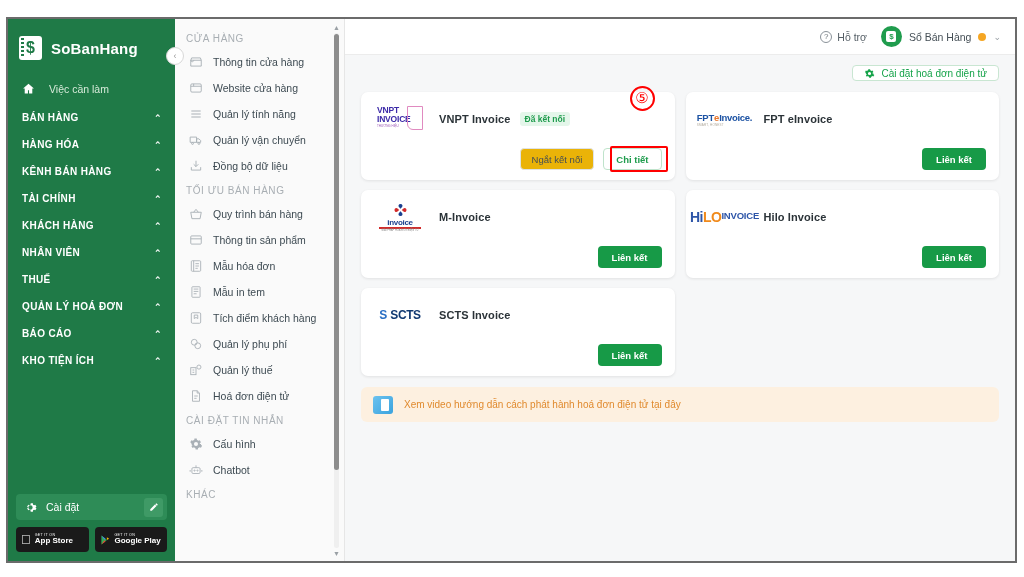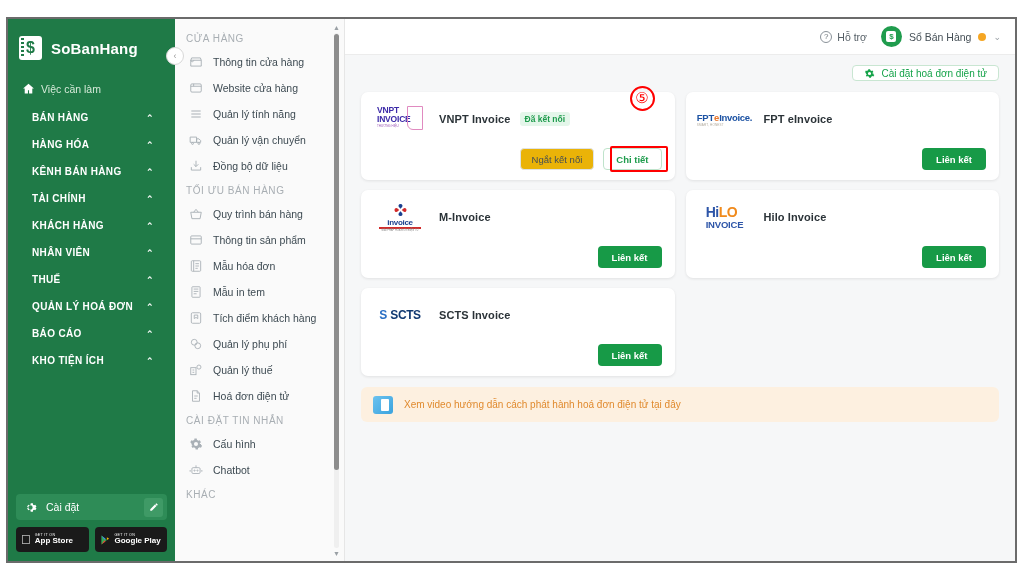--- a/index.html
+++ b/index.html
@@ -59,32 +59,31 @@
     right: -9px; top: 28px;
     width: 18px; height: 18px;
     border-radius: 50%;
     background: #ffffff;
     border: 1px solid #d8d8d8;
     display: flex; align-items: center; justify-content: center;
     font-size: 9px; color: #9a9a9a;
     z-index: 6;
   }
   .nav-home {
-    display: flex; align-items: center; gap: 6px;
+    display: flex; align-items: center; gap: 14px;
     padding: 6px 0 9px 14px;
     font-size: 10.5px; color: #d6ead9;
   }
   .nav-home .ico { width: 13px; height: 13px; display:block; }
   .nav-group {
     display: flex; align-items: center; justify-content: space-between;
-    padding: 8px 21px 8px 14px;
+    padding: 8px 13px 8px 14px;
     font-size: 10px; font-weight: bold;
     letter-spacing: 0.35px;
     color: #ffffff;
-    margin-left: 10px;
   }
   .nav-group .chev { font-size: 9px; opacity: .95; }
   .sidebar-spacer { flex: 1 1 auto; }
   .settings-row {
     margin: 0 8px 7px 8px;
     background: #2e8c57;
     border-radius: 4px;
     height: 26px;
     display: flex; align-items: center;
     padding: 0 4px 0 8px;
@@ -316,21 +315,21 @@
   .fpt-logo .row1 { display: flex; align-items: baseline; }
   .fpt-logo .fpt { font-size: 9.5px; font-weight: bold; color: #1c52a3; letter-spacing:-.3px;}
   .fpt-logo .e { font-size: 9.5px; font-weight: bold; color: #e8762c; }
   .fpt-logo .inv { font-size: 9.5px; font-weight: bold; color: #1c52a3; letter-spacing:-.3px;}
   .fpt-logo .sub { font-size: 3px; color: #b0a99c; letter-spacing:.2px;}
   .mi-logo { display:flex; flex-direction:column; align-items:center; }
   .mi-logo .mark { width: 17px; height: 16px; }
   .mi-logo .word { font-size: 8px; font-weight: bold; color:#1a3f8f; letter-spacing:-.3px; line-height:9px;}
   .mi-logo .bar { width: 42px; height: 2px; background:#d22a2a; }
   .mi-logo .sub { font-size:2.6px; color:#8a8a8a;}
-  .hilo-logo { display:flex; flex-direction:column; align-items:flex-start; line-height:1;}
+  .hilo-logo { display:flex; align-items:flex-start; line-height:1;}
   .hilo-logo .r1 { font-size: 14px; font-weight: bold; letter-spacing:-.5px;}
   .hilo-logo .r1 .b { color:#2d55a8; }
   .hilo-logo .r1 .o { color:#f08a1c; }
   .hilo-logo .r2 { font-size: 9.5px; font-weight: bold; color:#2d55a8; letter-spacing:-.2px; margin-top:1px;}
   .scts-logo { display:flex; align-items:center; gap:3px;}
   .scts-logo .s { font-size: 12px; font-weight:bold; color:#2a6fc4; line-height:1;}
   .scts-logo .w { font-size: 12px; font-weight:bold; color:#123a72; letter-spacing:-.4px; line-height:1;}
 </style>
 </head>
 <body>

